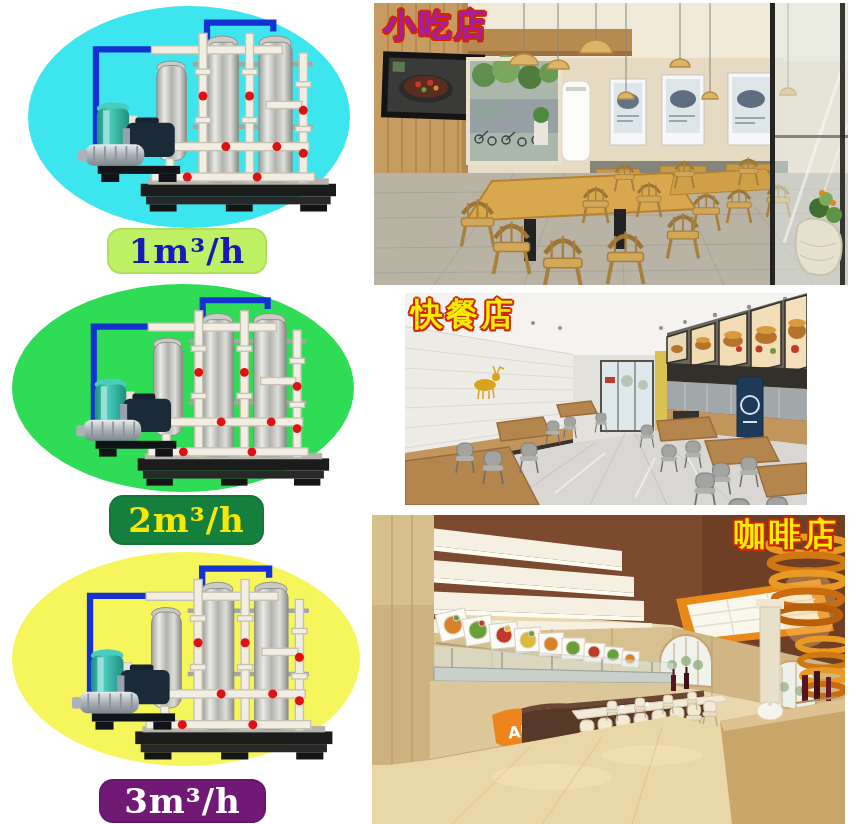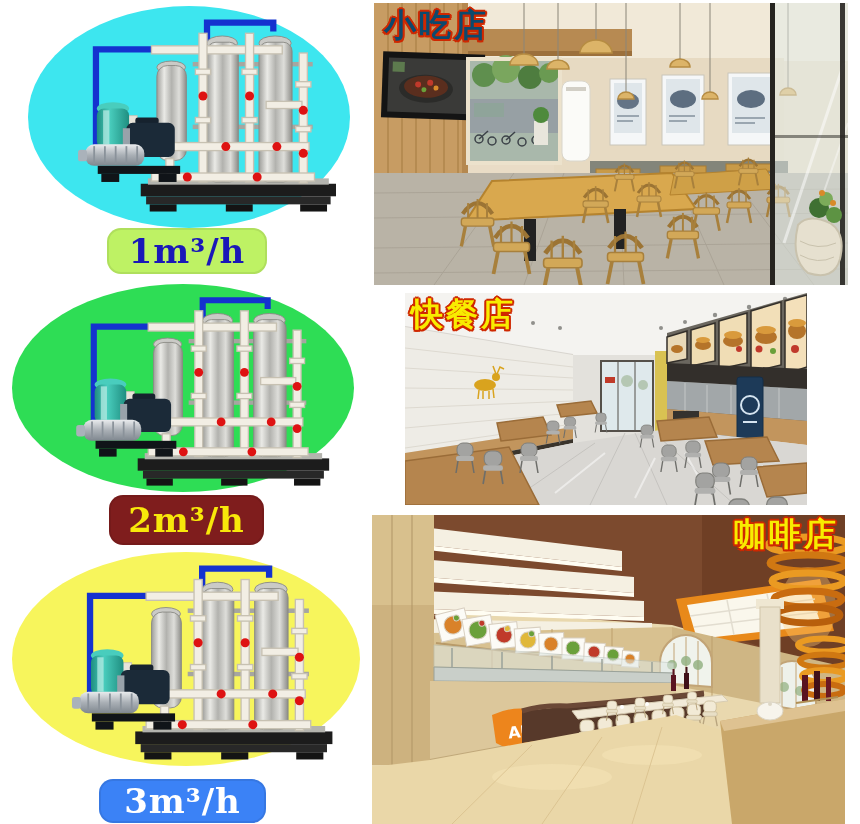--- a/index.html
+++ b/index.html
@@ -156,27 +156,27 @@
   <div class="ellipse" style="left: 28px; top: 6px; width: 322px; height: 222px; background: rgb(61, 230, 239);"></div>
   <svg class="machine" style="left:42px; top:10px;" width="296" height="206" viewBox="0 0 330 230">
       <use href="#machine-sym"></use>
     </svg>
   <div class="badge" style="left: 107px; top: 228px; width: 160px; height: 46px; background: #bef264; color: rgb(26, 24, 184);">1m³/h</div>
 
   <div class="ellipse" style="left: 12px; top: 284px; width: 342px; height: 208px; background: rgb(46, 221, 85);"></div>
   <svg class="machine" style="left:36px; top:288px;" width="300" height="202" viewBox="0 0 330 230">
       <use href="#machine-sym"></use>
     </svg>
-  <div class="badge" style="left: 109px; top: 495px; width: 155px; height: 50px; background: #7f1d1d; color: rgb(248, 232, 10);">2m³/h</div>
+  <div class="badge" style="left: 109px; top: 495px; width: 155px; height: 50px; background: #15803d; color: rgb(248, 232, 10);">2m³/h</div>
 
   <div class="ellipse" style="left: 12px; top: 552px; width: 348px; height: 214px; background: rgb(247, 245, 92);"></div>
   <svg class="machine" style="left:32px; top:556px;" width="306" height="208" viewBox="0 0 330 230">
       <use href="#machine-sym"></use>
     </svg>
-  <div class="badge" style="left: 99px; top: 779px; width: 167px; height: 44px; background: #3b82f6; color: rgb(255, 255, 255);">3m³/h</div>
+  <div class="badge" style="left: 99px; top: 779px; width: 167px; height: 44px; background: #701a75; color: rgb(255, 255, 255);">3m³/h</div>
 
   <figure class="scene" style="left:374px; top:3px; width:474px; height:282px;">
     <svg viewBox="0 0 474 282" preserveAspectRatio="none">
       <rect width="474" height="282" fill="#e9dcc6"></rect>
       <rect width="474" height="58" fill="#f1e9d8"></rect>
       <rect x="180" y="55" width="230" height="115" fill="#e7dac2"></rect>
       <rect x="80" y="26" width="178" height="26" fill="#b78a52"></rect>
       <rect x="80" y="48" width="178" height="5" fill="#9c703c"></rect>
 
       <g>
@@ -327,21 +327,21 @@
       <g>
         <circle cx="445" cy="205" r="10" fill="#3f7032"></circle>
           <circle cx="460" cy="212" r="8" fill="#5d9343"></circle>
         <circle cx="452" cy="196" r="7" fill="#7cab5a"></circle>
         <circle cx="448" cy="190" r="3" fill="#d88a2a"></circle>
           <circle cx="459" cy="200" r="3" fill="#d88a2a"></circle>
         <path d="M424,222 q-8,34 10,48 q26,8 32,-14 q6,-26 -10,-36 q-22,-10 -32,2 z" fill="#e6e0cf" stroke="#c9c2ad" stroke-width="2"></path>
         <path d="M426,238 q18,10 36,2 M426,252 q18,10 34,2" stroke="#c9c2ad" fill="none"></path>
       </g>
     </svg>
-    <figcaption class="scene-label pos-tl" style="color: #0c4a6e;">小吃店</figcaption>
+    <figcaption class="scene-label pos-tl" style="color: #a21caf;">小吃店</figcaption>
   </figure>
 
   <figure class="scene" style="left:405px; top:293px; width:402px; height:212px;">
     <svg viewBox="0 0 402 212" preserveAspectRatio="none">
       <rect width="402" height="212" fill="#e3e1dc"></rect>
 
       <polygon points="0,0 402,0 402,26 252,62 168,62 0,34" fill="#f4f3f0"></polygon>
       <line x1="0" y1="34" x2="168" y2="62" stroke="#d8d5cf" stroke-width="2"></line>
       <line x1="402" y1="26" x2="252" y2="62" stroke="#d8d5cf" stroke-width="2"></line>
       <g fill="#90908c">

